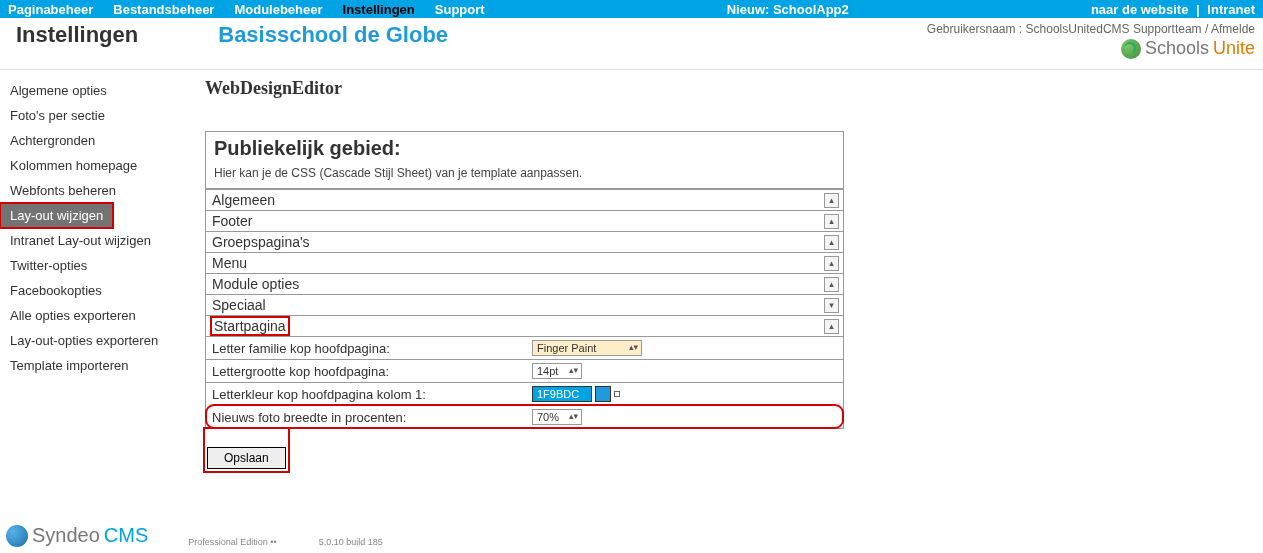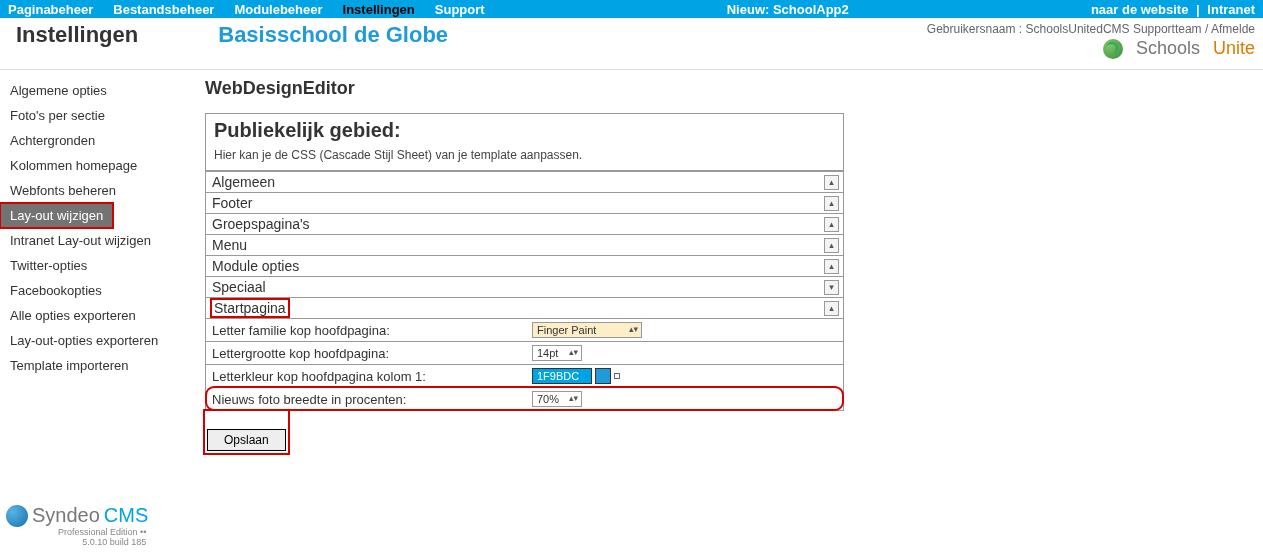--- a/index.html
+++ b/index.html
@@ -11,34 +11,34 @@
     .top-nav-item.active { color: #000; }
     .top-center { color: #fff; font-weight: bold; }
     .top-right { color: #fff; font-weight: bold; }
     .top-right-sep { margin: 0 4px; }
     
     .header-row { display: flex; justify-content: space-between; align-items: flex-start; padding: 4px 8px 10px 8px; border-bottom: 1px solid #ddd; }
     .header-left { display: flex; align-items: baseline; gap: 80px; }
     .page-title { font-size: 22px; font-weight: bold; color: #333; padding-left: 8px; }
     .school-name { font-size: 22px; font-weight: bold; color: #1F9BDC; }
     .header-right { text-align: right; font-size: 12px; color: #666; }
-    .brand { display: flex; align-items: flex-end; justify-content: flex-end; gap: 13px; margin-top: 2px; }
+    .brand { display: flex; align-items: flex-end; justify-content: flex-end; gap: 4px; margin-top: 2px; }
     .brand-icon { width: 20px; height: 20px; border-radius: 50%; background: radial-gradient(circle at 30% 30%, #7fc968, #3a8a3a); position: relative; }
     .brand-icon::after { content:''; position:absolute; width:10px; height:10px; border:2px solid #2a6; border-radius:50%; left:3px; top:3px; border-left:transparent; border-bottom:transparent; }
     .brand-schools { color:#777; font-size:18px; }
     .brand-unite { color:#e07b00; font-size:18px; }
     
     .main { display: flex; }
     .sidebar { width: 195px; padding: 8px 0; }
     .sidebar-item { padding: 5px 10px; cursor: pointer; color: #333; font-size: 13px; }
     .sidebar-item.active { background: #737373; color: #fff; }
     .sidebar-item.highlight { outline: 2px solid #d40000; outline-offset: -1px; display: inline-block; }
     
     .content { flex: 1; padding: 8px 10px 20px 10px; }
-    .content-title { font-size: 18px; font-weight: bold; margin-bottom: 14px; }
+    .content-title { font-size: 18px; font-weight: bold; margin-bottom: 32px; font-family: Liberation Serif, serif; }
     
     .panel { width: 639px; border: 1px solid #999; }
     .panel-head { padding: 5px 8px 8px 8px; border-bottom: 1px solid #999; }
     .panel-head h2 { font-size: 20px; font-weight: bold; }
     .panel-help { font-size: 12px; color: #444; margin-top: 6px; }
     
     .acc-row { display: flex; justify-content: space-between; align-items: center; border-top: 1px solid #999; border-bottom: none; padding: 2px 4px 2px 6px; font-size: 14px; background:#fff; }
     .acc-row:first-of-type { border-top: none; }
     .acc-arrow { width: 15px; height: 15px; border: 1px solid #999; background:#f4f4f4; display:flex; align-items:center; justify-content:center; font-size:9px; color:#555; cursor:pointer; }
     .acc-name.hl { outline: 2px solid #d40000; padding: 0 2px; display: inline-block; }
@@ -54,21 +54,21 @@
     .color-field { display:flex; align-items:center; gap:3px; }
     .color-text { border:1px solid #333; background:#00A3E4; color:#fff; font-size:11px; padding:1px 4px; width:60px; }
     .color-swatch { width:16px; height:16px; background:#1F9BDC; border:1px solid #333; display:inline-block; }
     .color-drop { width:6px; height:6px; border:1px solid #666; display:inline-block; }
     
     .row-highlight { outline: 2px solid #d40000; outline-offset: -1px; border-radius: 8px; }
     
     .save-btn { margin-top: 16px; border: 1px solid #000000; background: #eee; padding: 3px 16px; font-size: 12px; cursor: pointer; }
     .save-hl { display:inline-block; outline: 2px solid #d40000; padding: 2px; }
     
-    .footer-brand { position: fixed; left: 6px; bottom: 6px; display:flex; flex-direction:column; align-items:center; }
+    .footer-brand { position: fixed; left: 6px; bottom: 6px; display:flex; flex-direction:row; align-items:center;gap:40px; }
     .footer-brand-row { display:flex; align-items:center; gap:4px; }
     .fb-icon { width:22px; height:22px; border-radius:50%; background: radial-gradient(circle at 30% 30%, #58b4e8, #1a6fa8); }
     .fb-syndeo { color:#777; font-size:20px; }
     .fb-cms { color:#00A3E4; font-size:20px; }
     .fb-sub { font-size:9px; color:#888; align-self:flex-end; margin-right:2px; }
   </style>
 </head>
 <body>
 
 <div class="top-bar">

